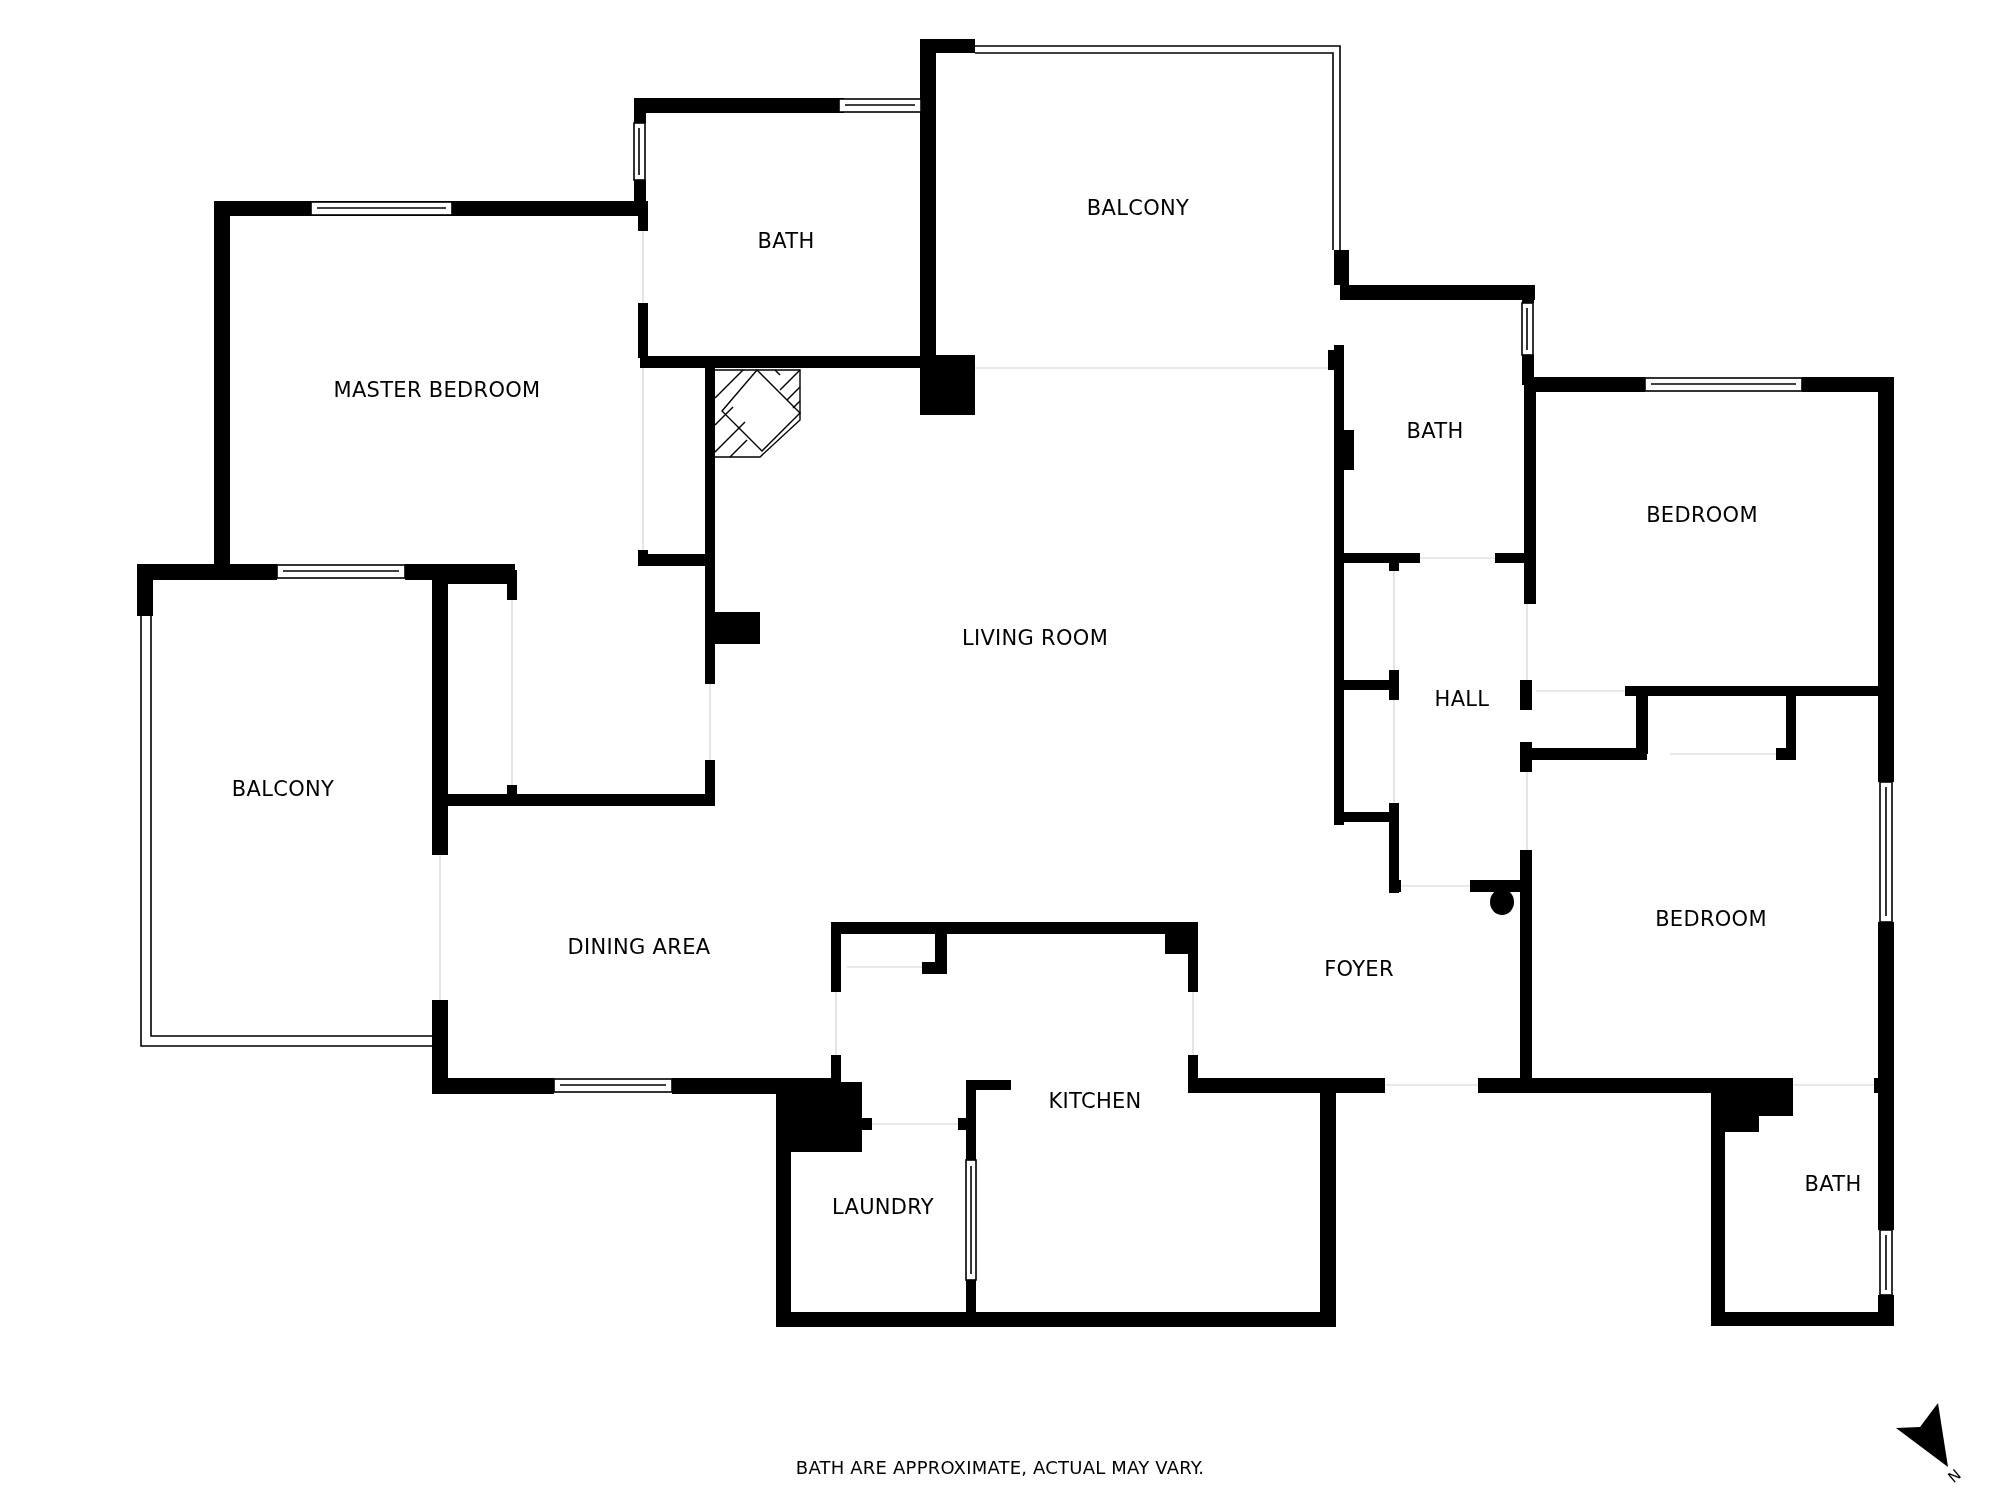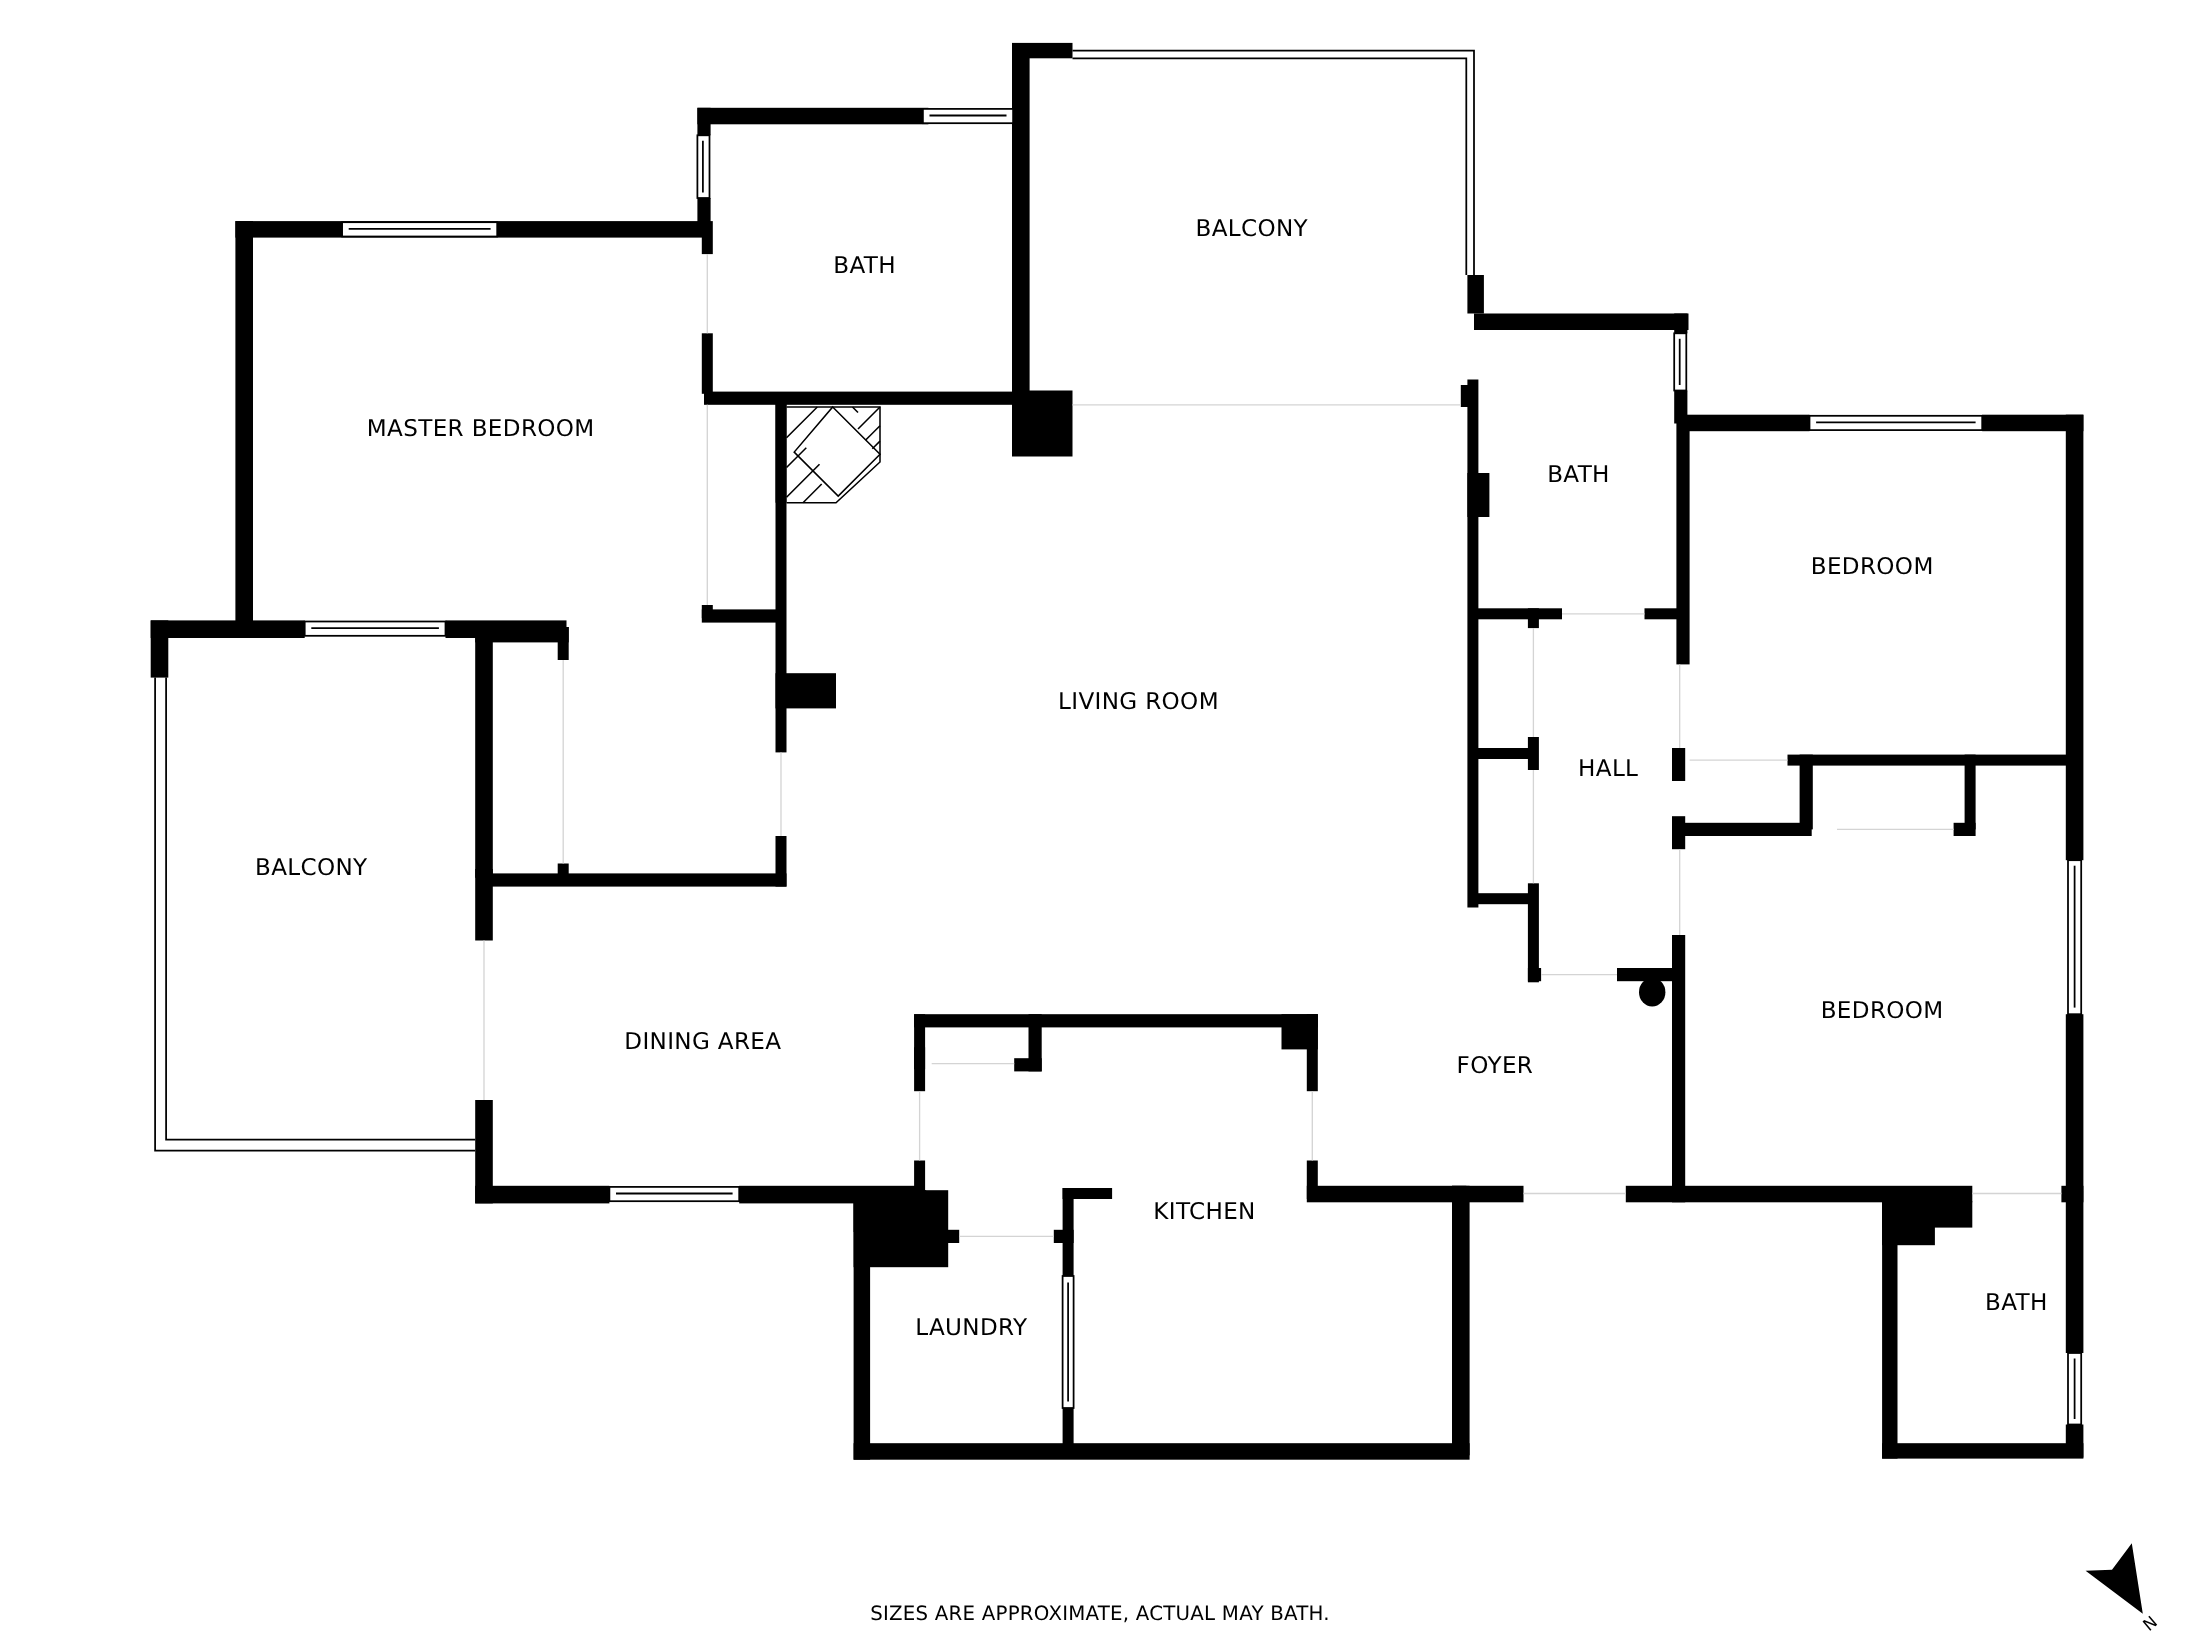--- a/index.html
+++ b/index.html
@@ -209,13 +209,13 @@
     <text class="room-label" x="1711" y="920">BEDROOM</text>
     <text class="room-label" x="1833" y="1185">BATH</text>
   </g>
 </svg>
 
 <svg class="compass" viewBox="0 0 80 100" xmlns="http://www.w3.org/2000/svg">
   <polygon points="48,8 58,72 6,33 30,32" fill="#000000"></polygon>
 </svg>
 <div class="compass-n">N</div>
 
-<div class="footer">SIZES ARE APPROXIMATE, ACTUAL MAY BATH.</div>
+<div class="footer">BATH ARE APPROXIMATE, ACTUAL MAY VARY.</div>
 
 </body></html>

